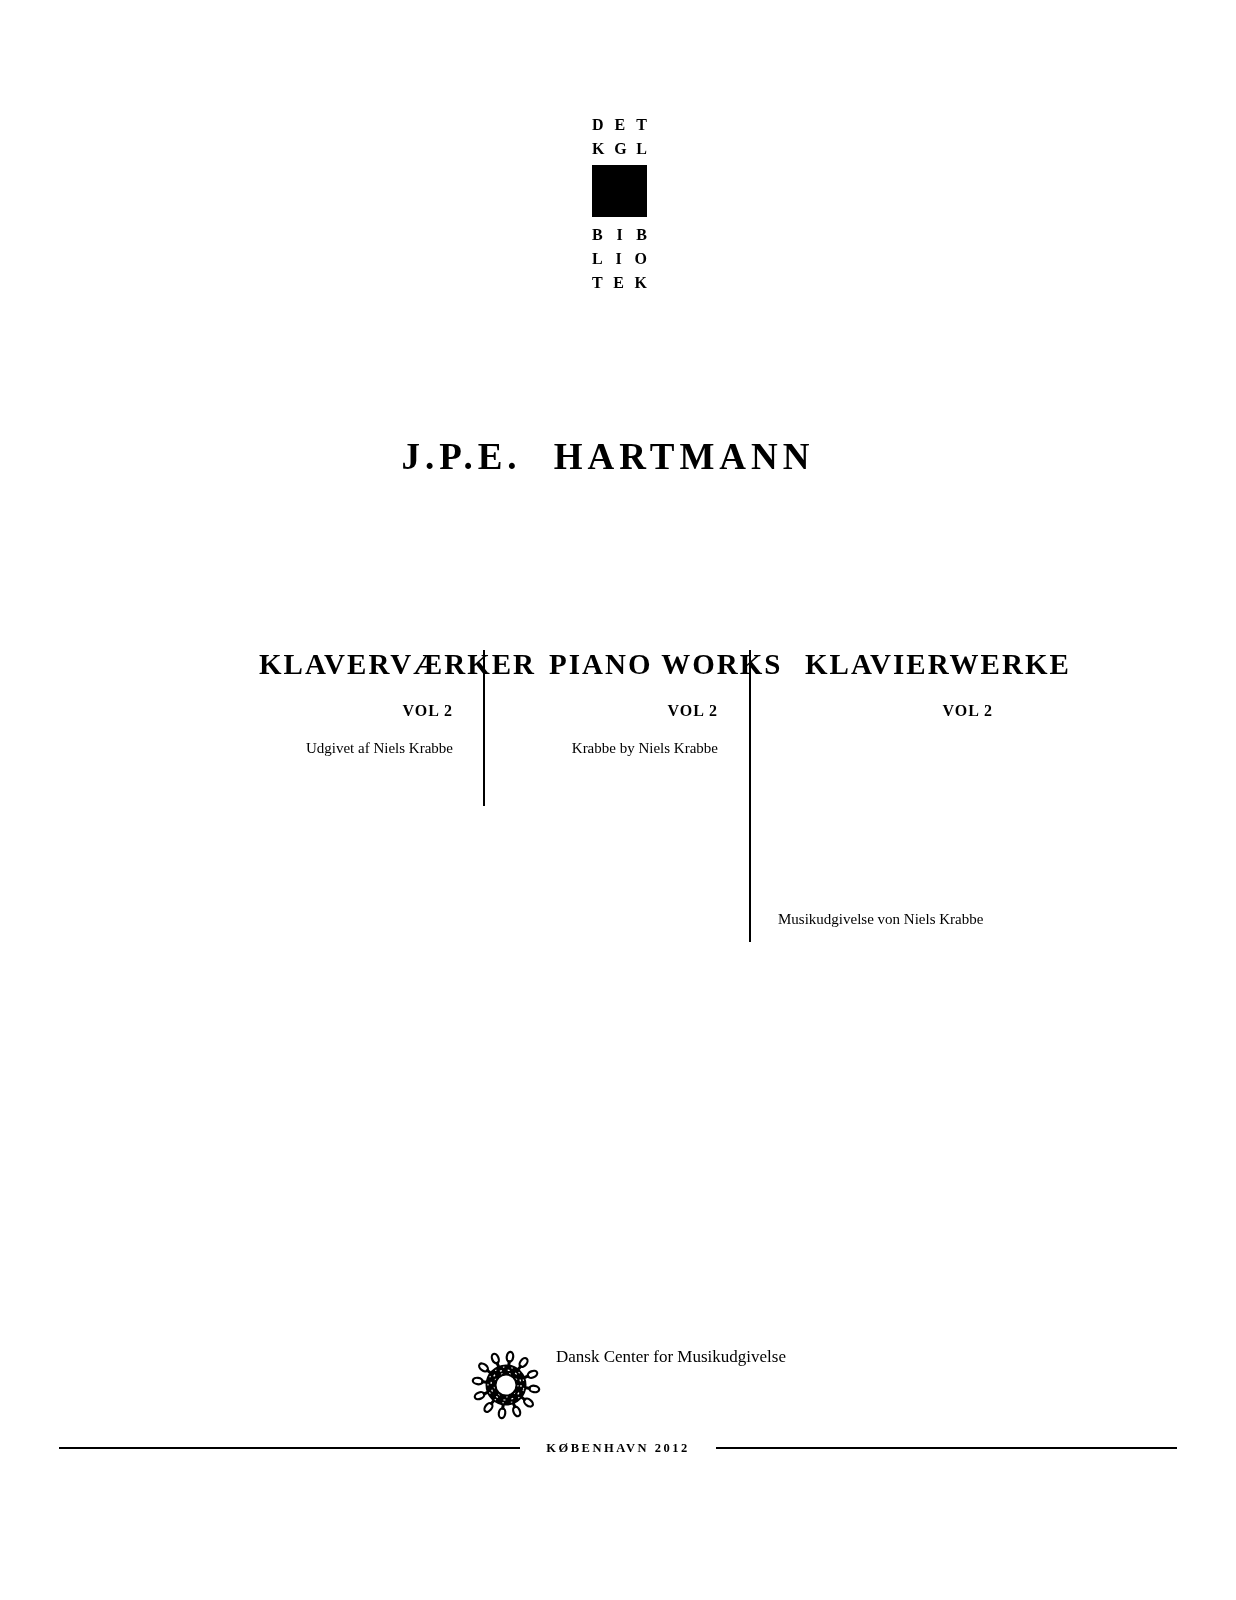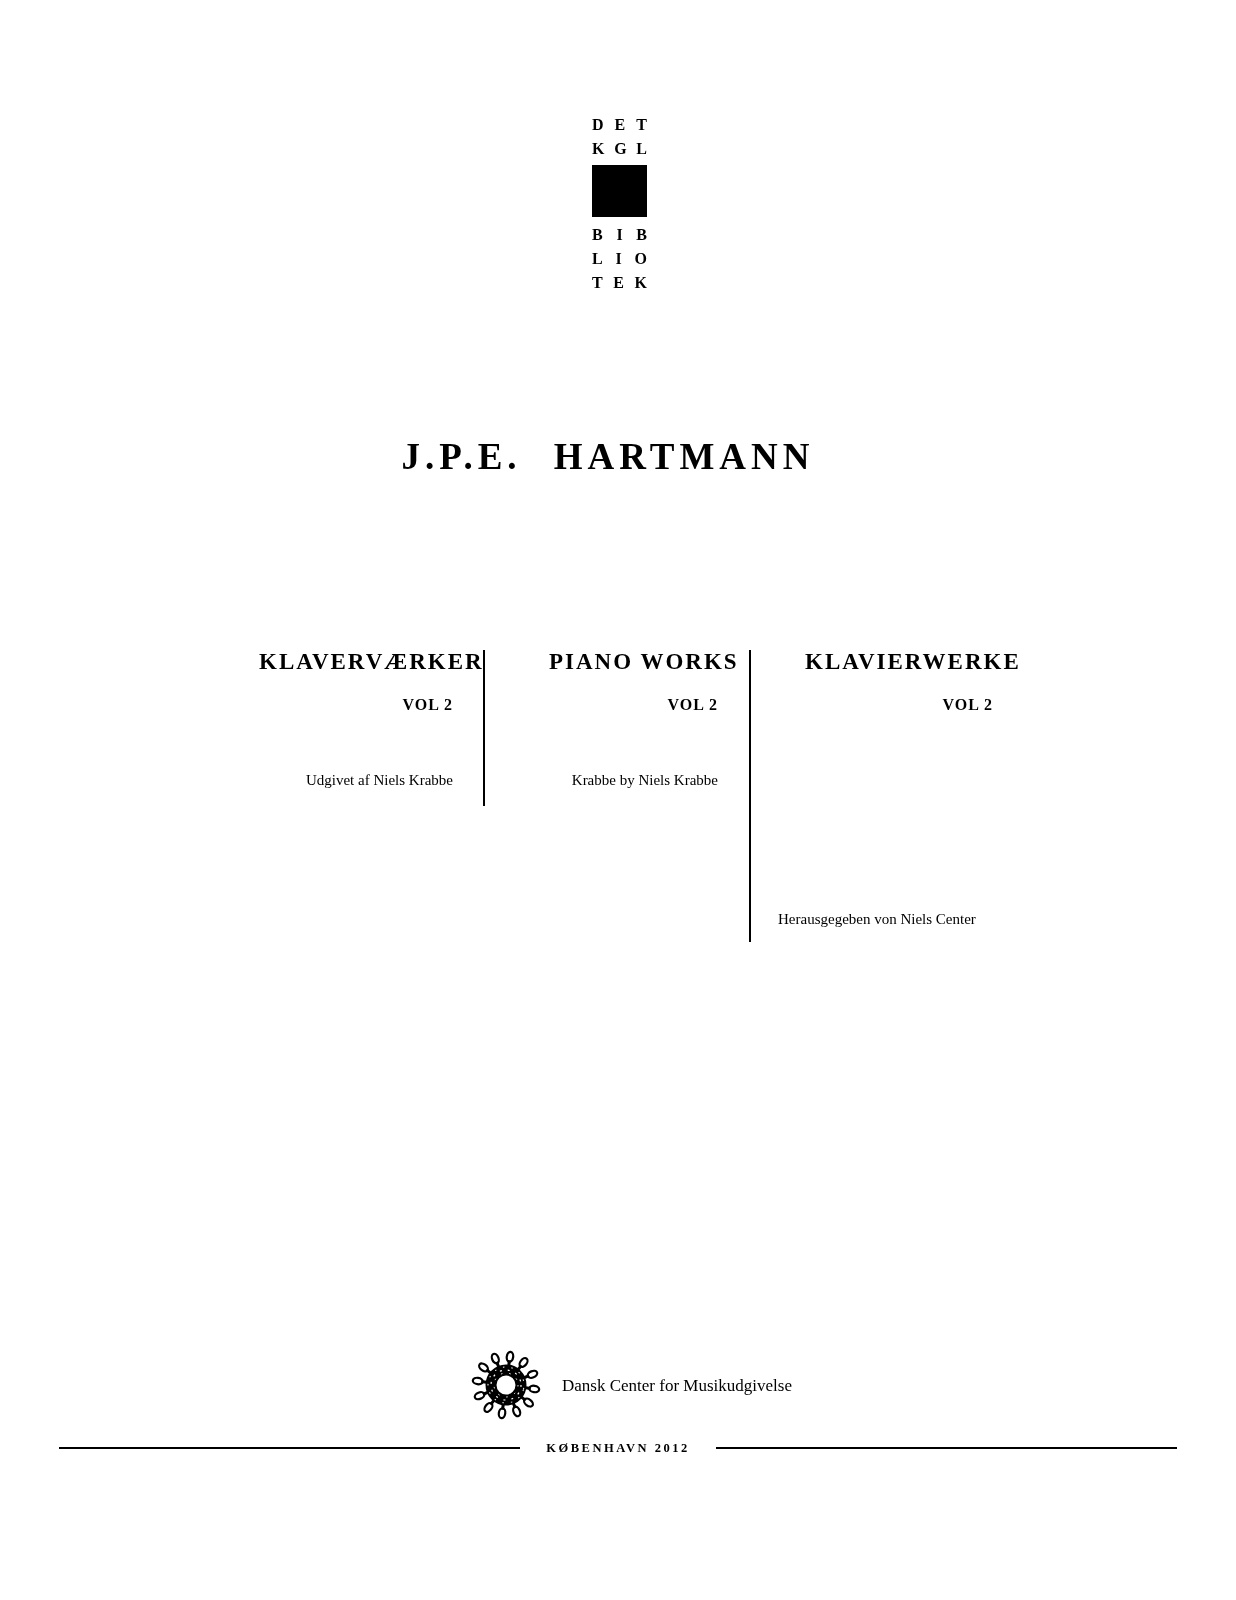--- a/index.html
+++ b/index.html
@@ -49,35 +49,35 @@
     white-space: nowrap;
   }
 
   
   .edition { top: 650px; }
   #edition-da { left: 259px; width: 194px; }
   #edition-en { left: 549px; width: 169px; }
   #edition-de { left: 805px; width: 188px; }
   .ed-title {
     font-weight: bold;
-    font-size: 23px;
+    font-size: 29px;
     letter-spacing: 2px;
     line-height: 1;
     white-space: nowrap;
   }
   .ed-vol {
     margin-top: 24px;
     text-align: right;
     font-weight: bold;
     font-size: 16px;
     letter-spacing: 1px;
     line-height: 1;
   }
   .ed-credit {
-    margin-top: 60px;
+    margin-top: 22px;
     text-align: right;
     font-size: 15px;
     line-height: 1;
     white-space: nowrap;
   }
   #edition-de-credit {
     left: 778px;
     top: 912px;
     font-size: 15px;
     line-height: 1;
@@ -89,22 +89,22 @@
     top: 650px;
   }
   #divider-1 { left: 483px; height: 156px; }
   #divider-2 { left: 749px; height: 292px; }
 
   
   #publisher {
     left: 470px;
     top: 1348px;
     display: flex;
-    align-items: center;
-    gap: 20px;
+    align-items: flex-start;
+    gap: 14px;
   }
   #publisher-name {
     font-size: 17px;
     line-height: 1;
     white-space: nowrap;
   }
 
   
   #footer {
     left: 59px;
@@ -178,21 +178,21 @@
   <div class="ed-vol">VOL 2</div>
   <div class="ed-credit">Krabbe by Niels Krabbe</div>
 </div>
 
 <div class="abs v-divider" id="divider-2"></div>
 
 <div class="abs edition" id="edition-de">
   <div class="ed-title">KLAVIERWERKE</div>
   <div class="ed-vol">VOL 2</div>
 </div>
-<div class="abs" id="edition-de-credit">Herausgegeben von Niels Center</div>
+<div class="abs" id="edition-de-credit">Musikudgivelse von Niels Krabbe</div>
 
 <div class="abs" id="publisher">
   <svg width="72" height="74" viewBox="-36 -37 72 74" aria-hidden="true">
     <g stroke="#000000" fill="none">
       <circle cx="0" cy="0" r="15" stroke-width="11"></circle>
       <g id="rays">
           <g transform="rotate(8)">
             <line x1="0" y1="-18" x2="0" y2="-25" stroke-width="3"></line>
             <ellipse cx="0" cy="-28.5" rx="3.2" ry="5" stroke-width="2.2"></ellipse>
           </g>

